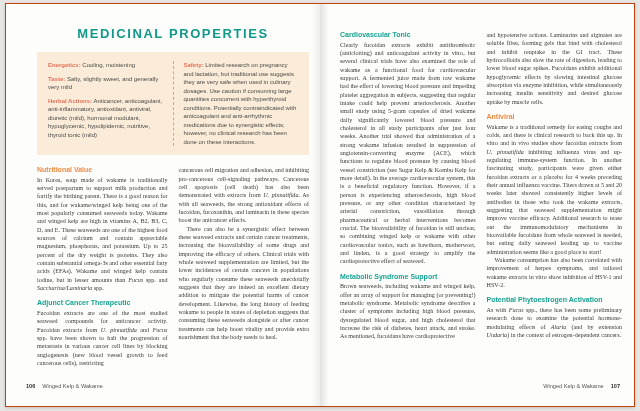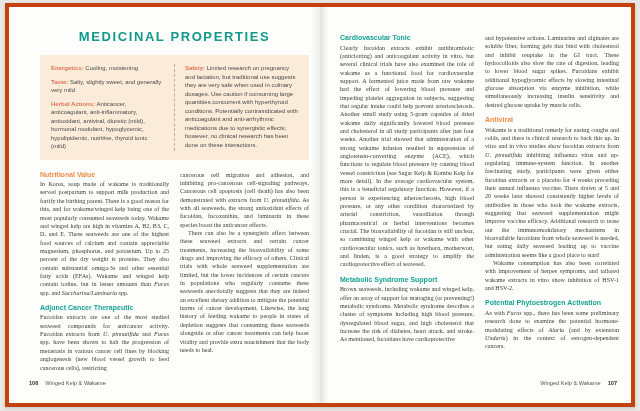--- a/index.html
+++ b/index.html
@@ -6,21 +6,21 @@
   body{
     width:640px;height:411px;
     background:#e8e6e2;
     font-family:"Liberation Serif", serif;
     position:relative;
     overflow:hidden;
   }
   .spread{
     position:absolute;left:5px;top:3px;right:5px;bottom:4px;
     background:#fdfdfb;
-    border:4px solid #c2410c;
+    border:1px solid #c2410c;
     box-shadow:0 1px 3px rgba(0,0,0,.15);
     display:flex;
     padding-left:8px;
   }
   .gutter{
     position:absolute;left:50%;top:0;bottom:0;width:18px;
     transform:translateX(-50%);
     background:linear-gradient(90deg, rgba(0,0,0,0) 0%, rgba(0,0,0,0.06) 48%, rgba(0,0,0,0.10) 52%, rgba(0,0,0,0) 100%);
     pointer-events:none;
   }

